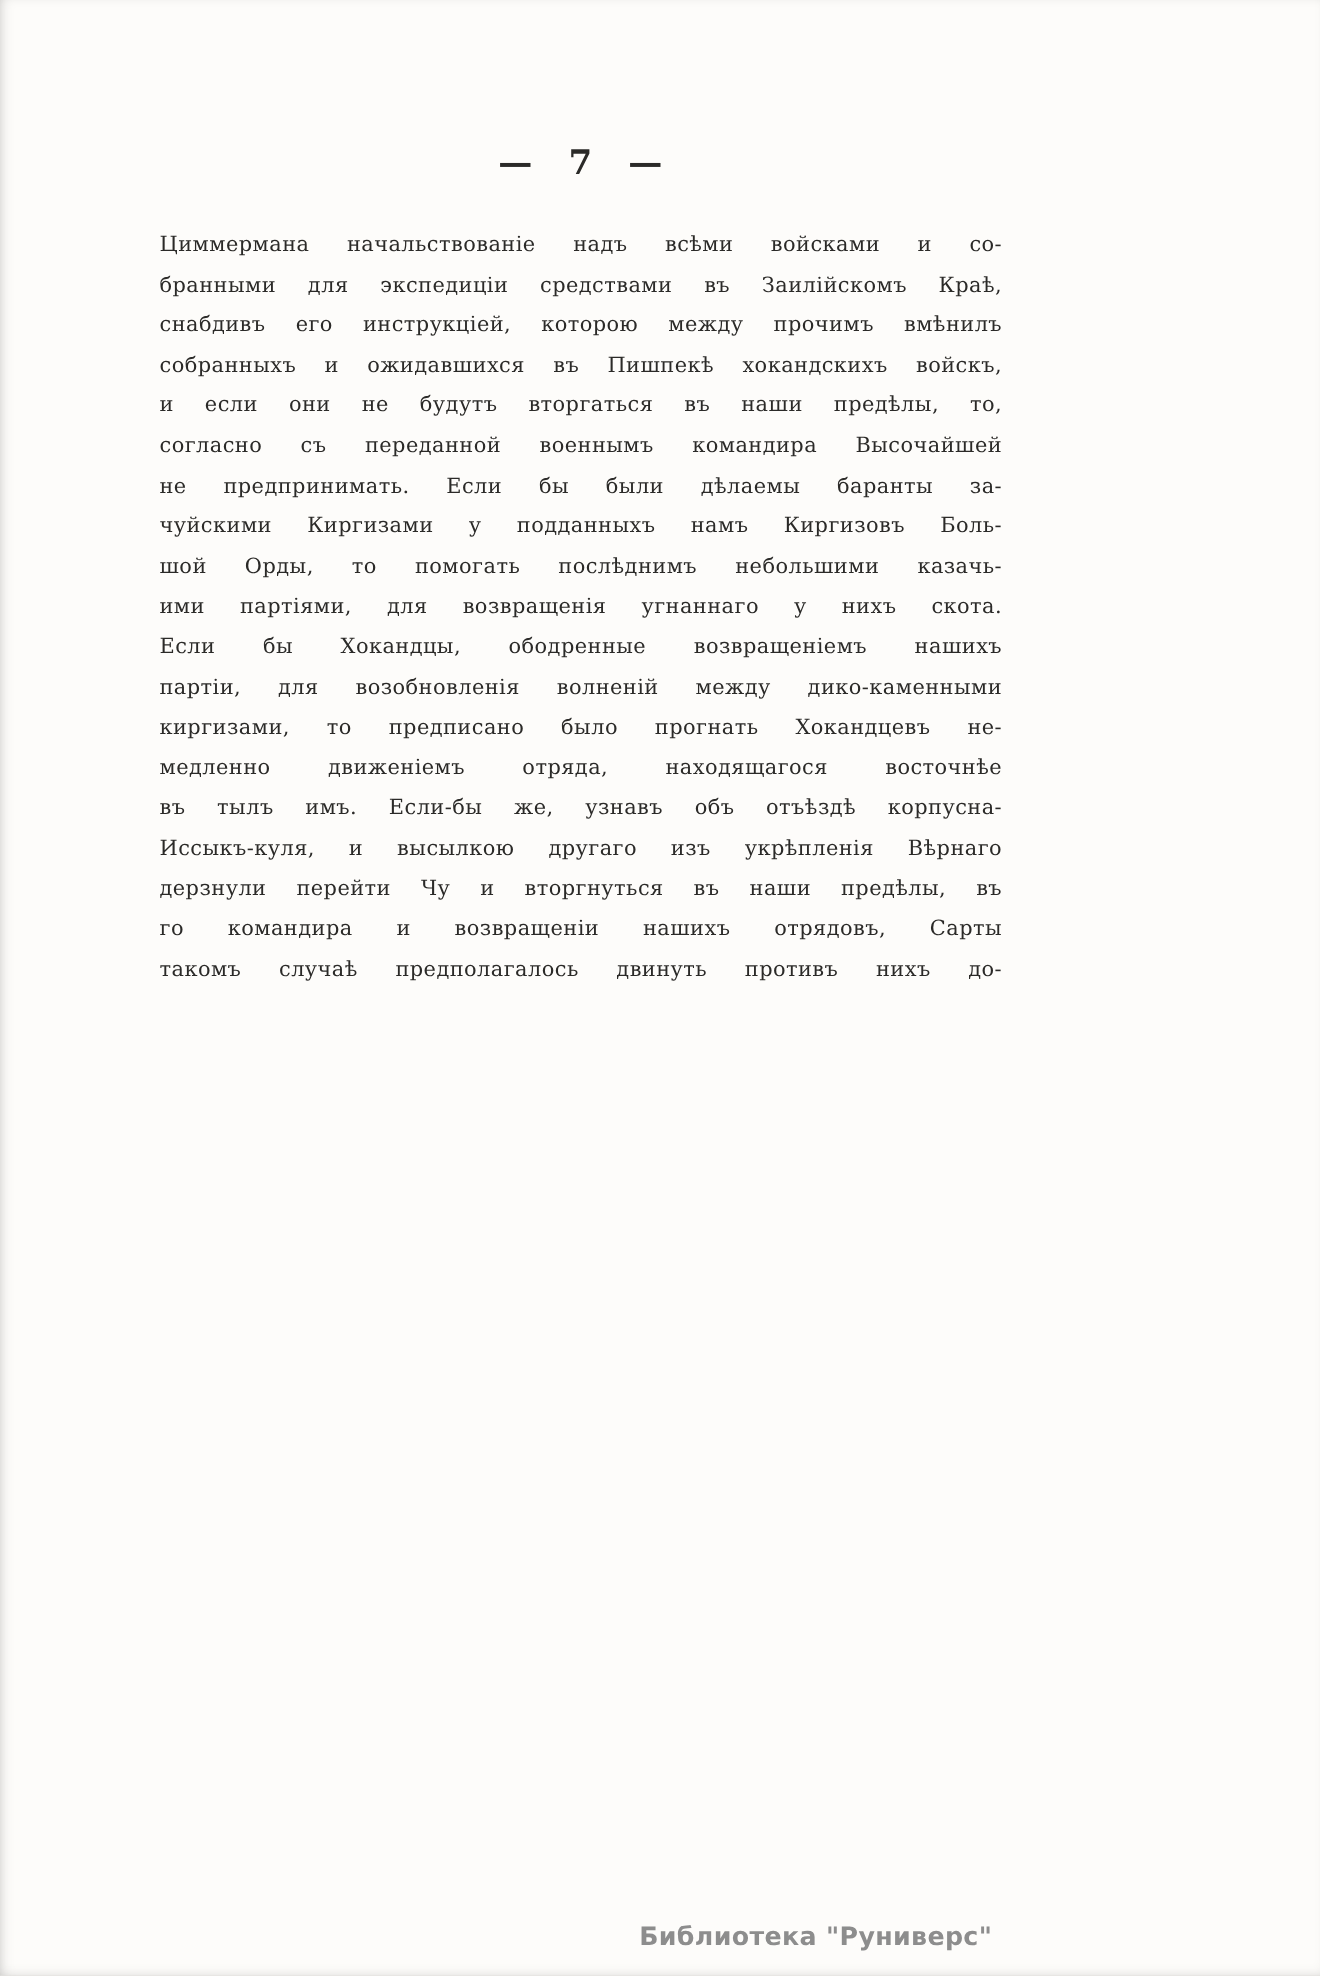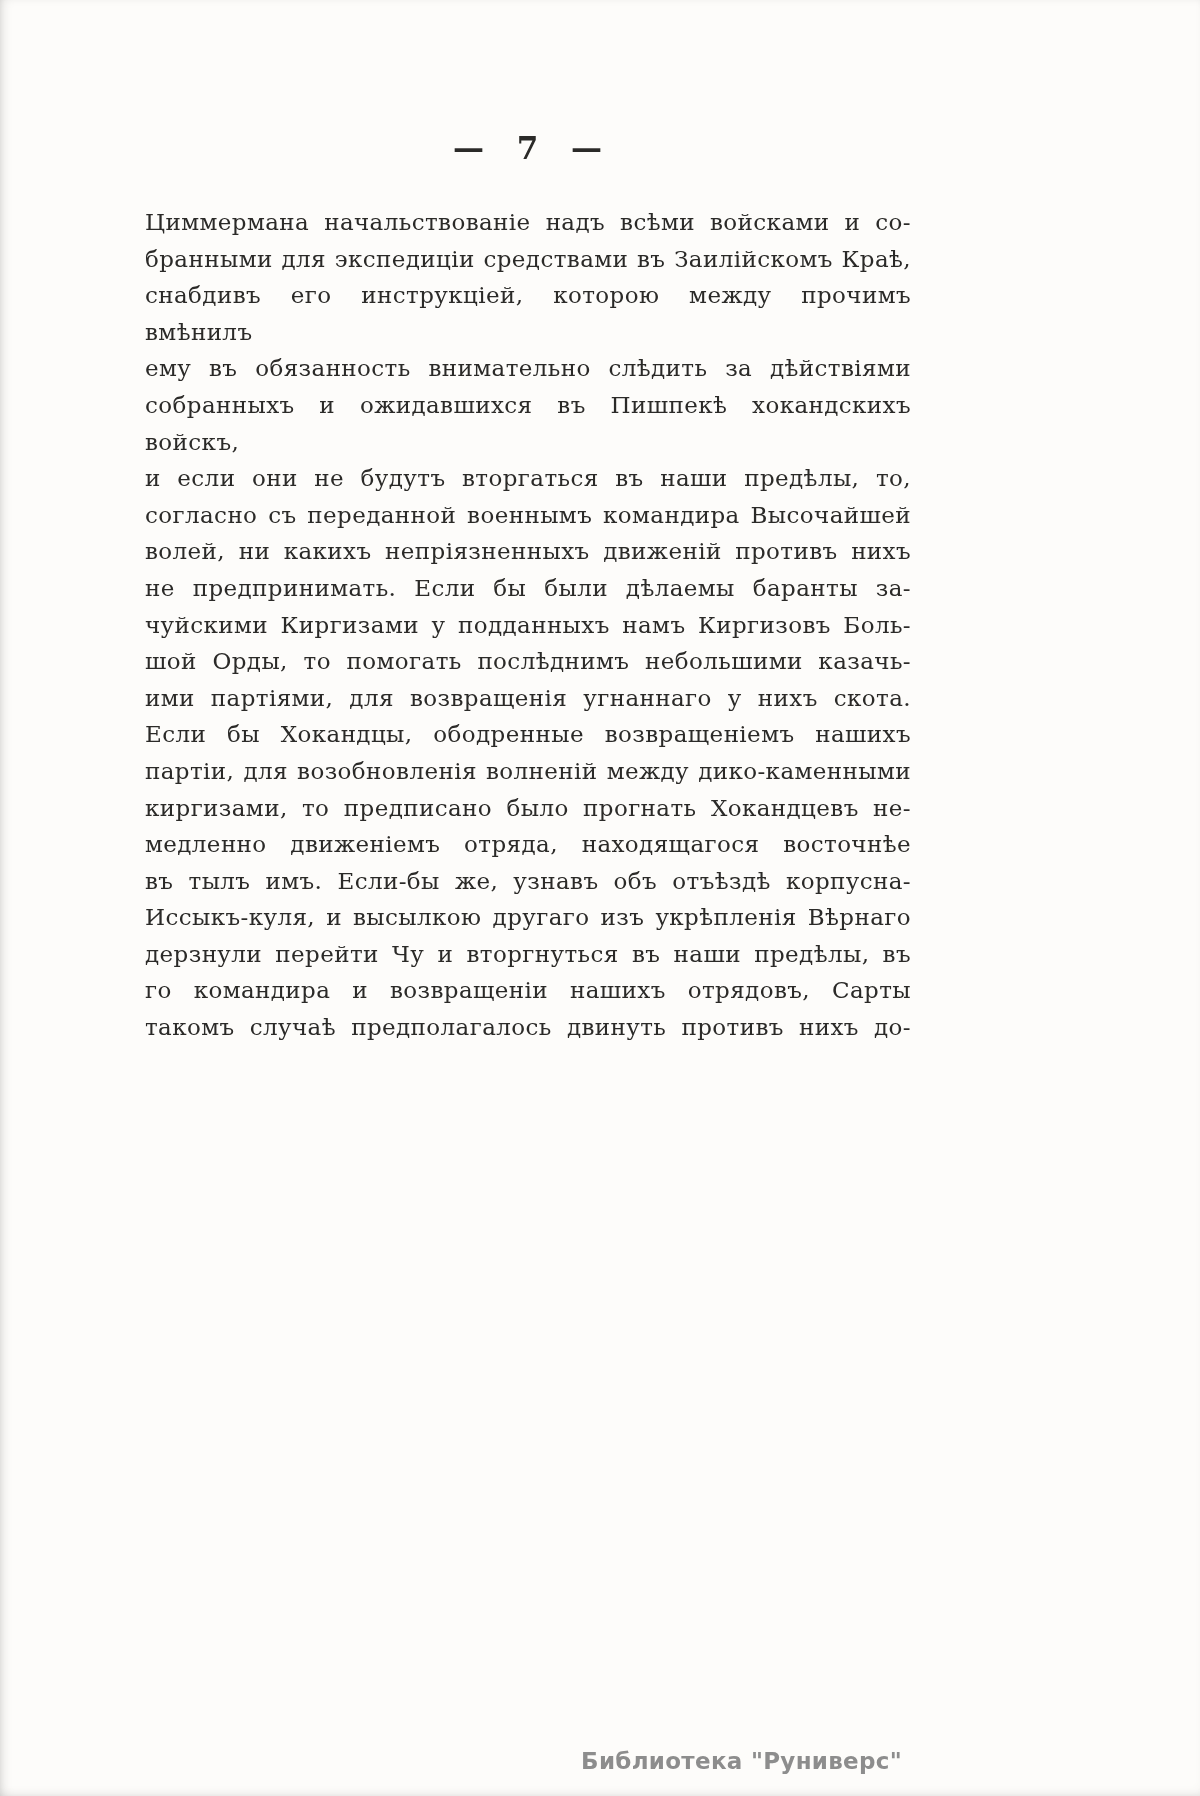--- a/index.html
+++ b/index.html
@@ -32,21 +32,21 @@
   .text-block {
     position: absolute;
     top: 204px;
     left: 145px;
     width: 766px;
   }
   .paragraph {
     margin: 0;
   }
   .line {
-    font-size: 23px;
+    font-size: 19px;
     line-height: 36.6px;
     letter-spacing: 0.4px;
     text-align: justify;
     text-align-last: justify;
     white-space: normal;
   }
   .watermark {
     position: absolute;
     bottom: 22px;
     right: 298px;
@@ -60,25 +60,23 @@
 </head>
 <body>
 
 <div class="page">
   <div class="page-number">— 7 —</div>
   <div class="text-block">
       <div class="paragraph">
         <div class="line">Циммермана начальствованіе надъ всѣми войсками и со-</div>
         <div class="line">бранными для экспедиціи средствами въ Заилійскомъ Краѣ,</div>
         <div class="line">снабдивъ его инструкціей, которою между прочимъ вмѣнилъ</div>
-        <div class="line">ему въ обязанность внимательно слѣдить за дѣйствіями</div>
         <div class="line">собранныхъ и ожидавшихся въ Пишпекѣ хокандскихъ войскъ,</div>
         <div class="line">и если они не будутъ вторгаться въ наши предѣлы, то,</div>
         <div class="line">согласно съ переданной военнымъ командира Высочайшей</div>
-        <div class="line">волей, ни какихъ непріязненныхъ движеній противъ нихъ</div>
         <div class="line">не предпринимать. Если бы были дѣлаемы баранты за-</div>
         <div class="line">чуйскими Киргизами у подданныхъ намъ Киргизовъ Боль-</div>
         <div class="line">шой Орды, то помогать послѣднимъ небольшими казачь-</div>
         <div class="line">ими партіями, для возвращенія угнаннаго у нихъ скота.</div>
         <div class="line">Если бы Хокандцы, ободренные возвращеніемъ нашихъ</div>
         <div class="line">партіи, для возобновленія волненій между дико-каменными</div>
         <div class="line">киргизами, то предписано было прогнать Хокандцевъ не-</div>
         <div class="line">медленно движеніемъ отряда, находящагося восточнѣе</div>
         <div class="line">въ тылъ имъ. Если-бы же, узнавъ объ отъѣздѣ корпусна-</div>
         <div class="line">Иссыкъ-куля, и высылкою другаго изъ укрѣпленія Вѣрнаго</div>

